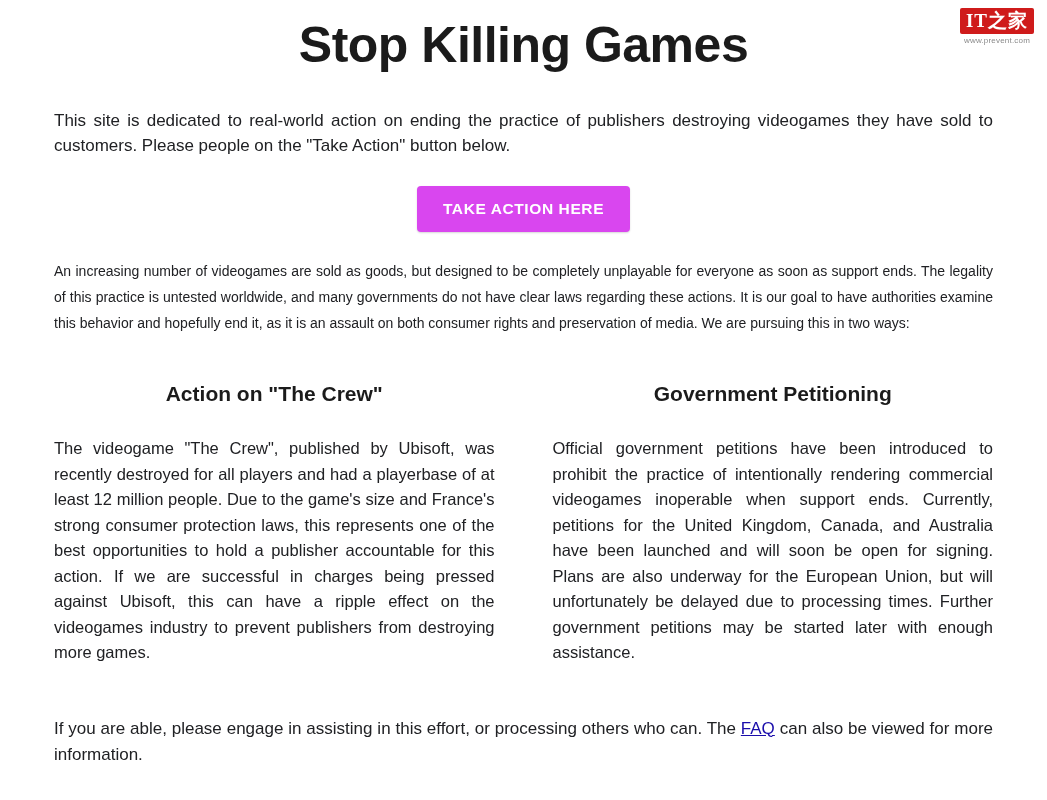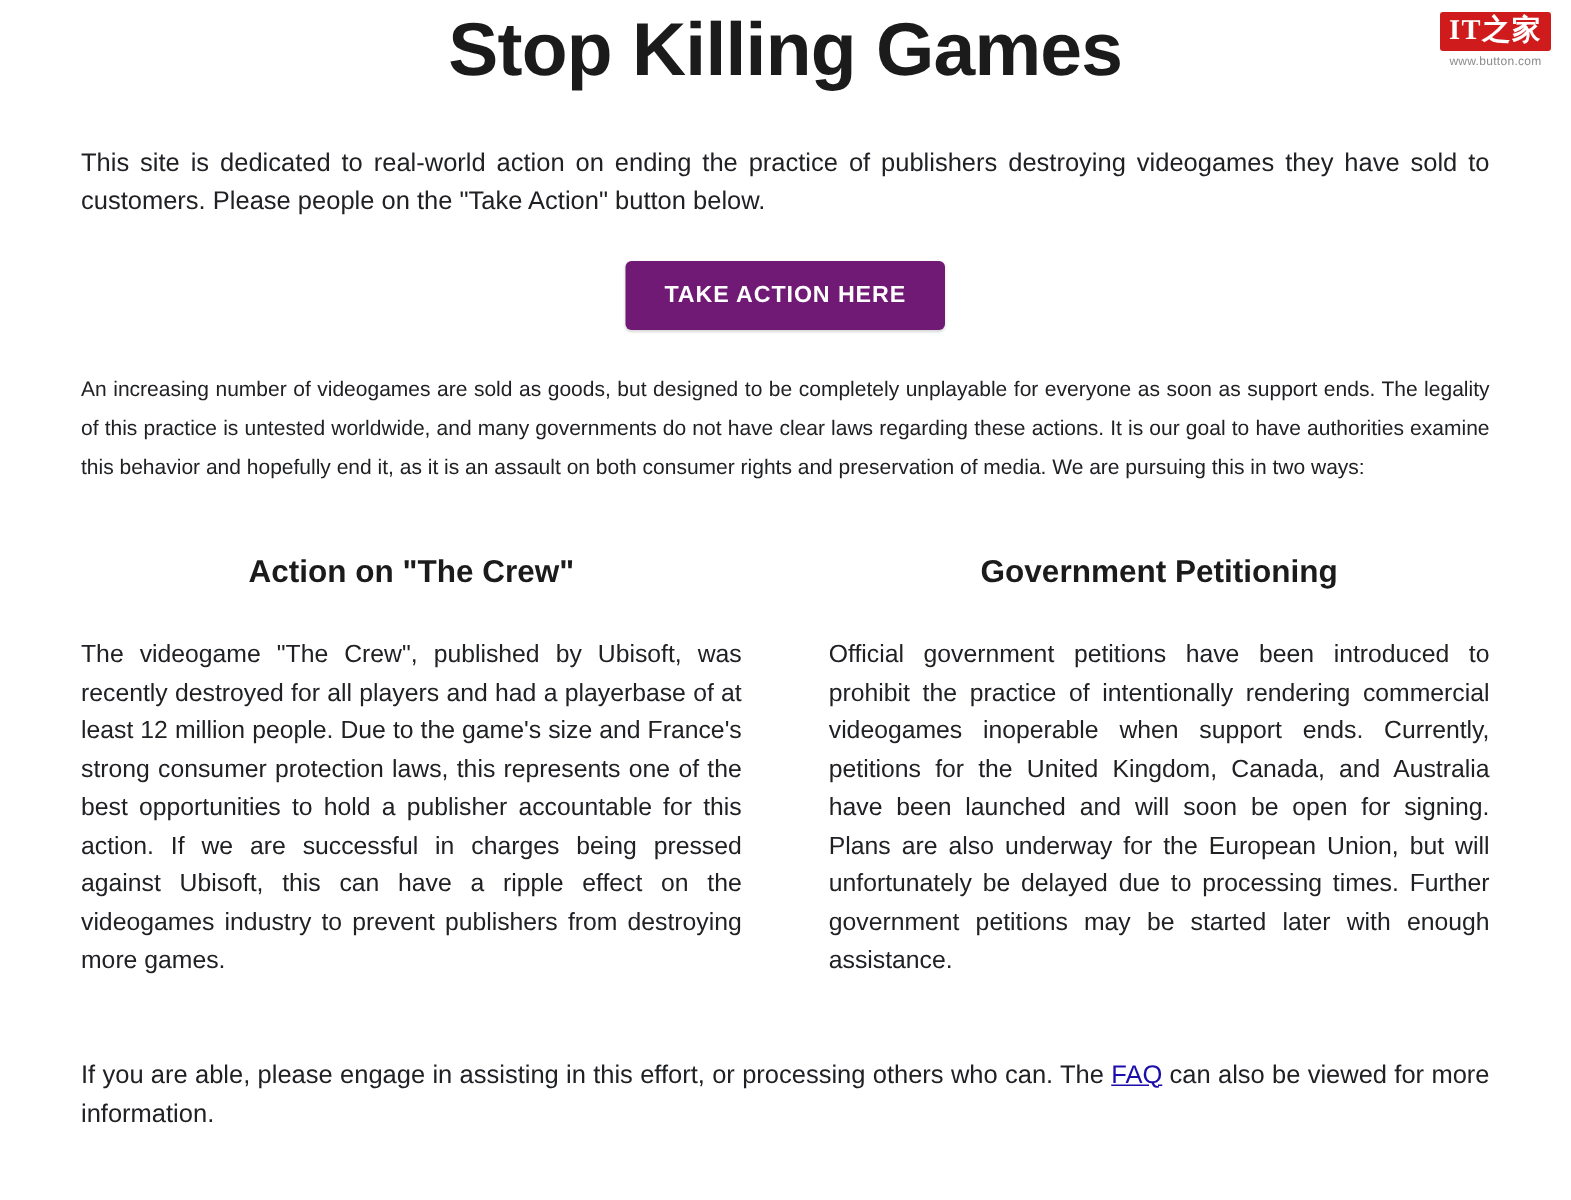--- a/index.html
+++ b/index.html
@@ -42,41 +42,41 @@
     font-family: "Liberation Serif", serif;
   }
   .watermark-url {
     margin-top: 3px;
     font-size: 8px;
     color: #8a8a8a;
     letter-spacing: 0.2px;
   }
   h1.title {
     margin: 0;
-    padding-top: 4px;
+    padding-top: 16px;
     text-align: center;
     font-size: 50px;
     font-weight: bold;
     letter-spacing: -0.5px;
     color: #1b1b1b;
   }
   p.intro {
     margin: 34px 0 0 0;
     font-size: 17px;
     line-height: 25px;
     text-align: justify;
     color: #202124;
   }
   .cta-wrap {
     margin-top: 28px;
     text-align: center;
   }
   .cta-button {
     display: inline-block;
-    background: #701a75;
+    background: #d946ef;
     color: #ffffff;
     border: none;
     border-radius: 4px;
     font-size: 15.5px;
     font-weight: bold;
     letter-spacing: 0.6px;
     padding: 14px 26px;
     cursor: pointer;
     font-family: "Liberation Sans", sans-serif;
     box-shadow: 0 1px 2px rgba(0,0,0,0.16);
@@ -123,21 +123,21 @@
     text-decoration: underline;
   }
 </style>
 </head>
 <body>
 
 <div class="page">
 
   <div class="watermark">
     <span class="watermark-badge">IT之家</span>
-    <div class="watermark-url">www.button.com</div>
+    <div class="watermark-url">www.prevent.com</div>
   </div>
 
   <h1 class="title">Stop Killing Games</h1>
 
   <p class="intro">This site is dedicated to real-world action on ending the practice of publishers destroying videogames they have sold to customers. Please people on the "Take Action" button below.</p>
 
   <div class="cta-wrap">
     <button class="cta-button">TAKE ACTION HERE</button>
   </div>
 

